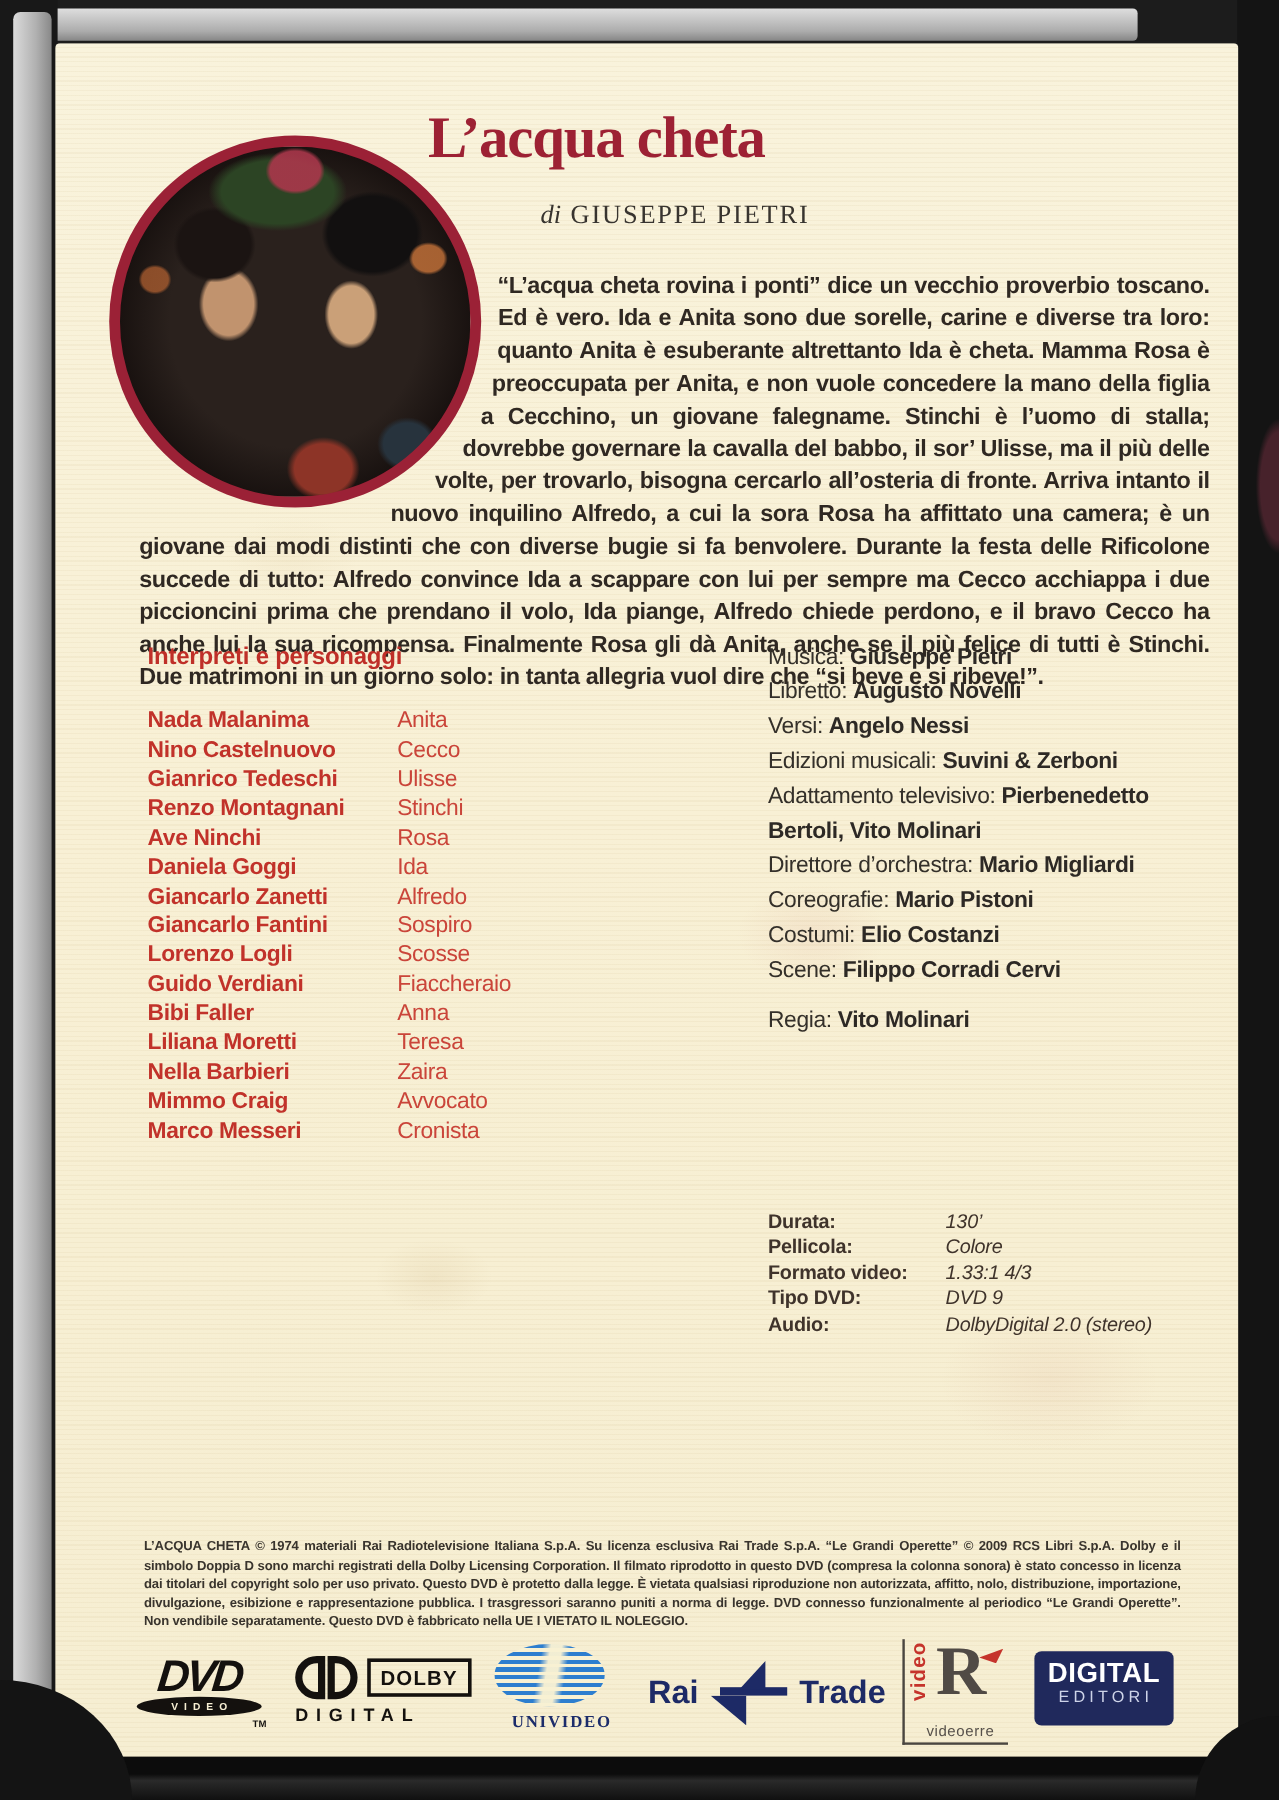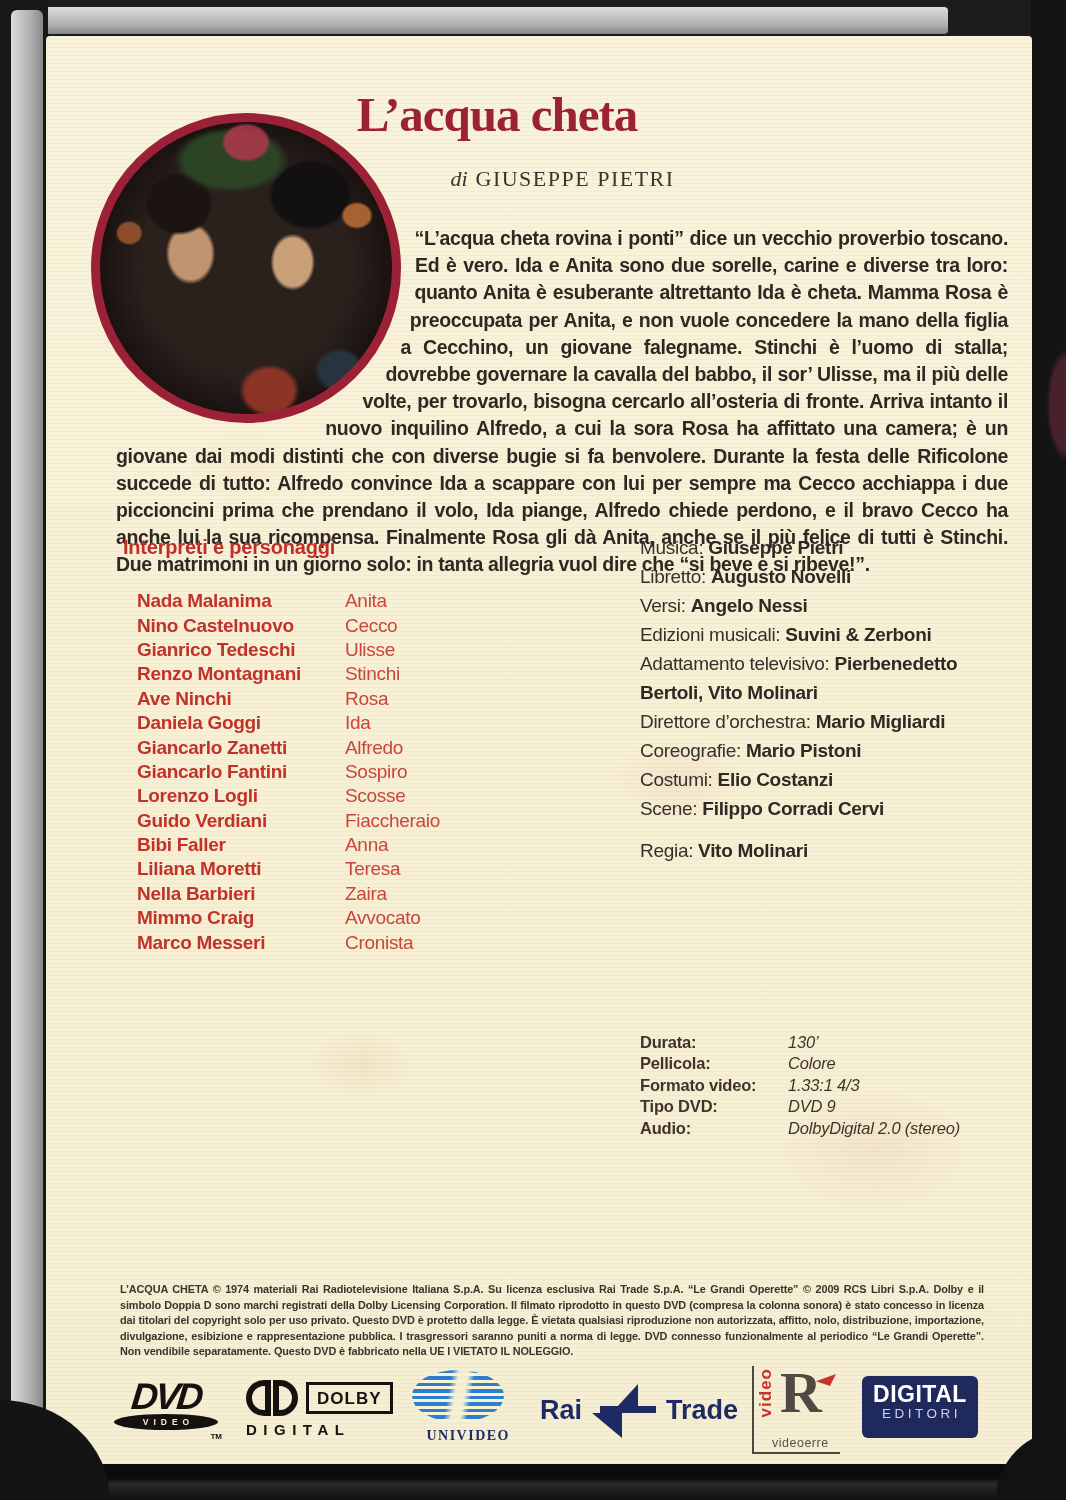--- a/index.html
+++ b/index.html
@@ -68,32 +68,32 @@
   
   .synopsis{left:70px;top:189px;width:892px;color:#2f2822;}
   .circle-spacer{float:left;width:302px;height:215px;
     shape-outside:circle(171px at 128px 40px);}
   .synopsis p{margin:0;font-size:19.5px;line-height:27.2px;font-weight:700;letter-spacing:-.35px;
     text-align:justify;}
 
   
   .cast-heading{left:77px;top:500px;font-size:20px;font-weight:700;color:#bf2f28;letter-spacing:-.2px;}
   .cast{left:77px;top:553px;width:360px;}
-  .cast-row{display:flex;height:24.4px;align-items:center;font-size:19px;letter-spacing:-.3px;margin-left:14px;}
+  .cast-row{display:flex;height:24.4px;align-items:center;font-size:19px;letter-spacing:-.3px;}
   .cast-row .actor{width:208px;font-weight:700;color:#c1322a;}
   .cast-row .role{font-weight:400;color:#ca453a;}
 
   
   .credits{left:594px;top:497px;width:352px;color:#34302a;font-size:19px;line-height:29px;letter-spacing:-.3px;}
   .credit-line{margin:0;}
   .credit-line .val{font-weight:700;color:#2d2925;}
   .credit-regia{margin-top:13px;}
 
   
-  .specs{left:594px;top:996px;width:360px;color:#3f332b;font-size:16.5px;line-height:21.4px;}
+  .specs{left:594px;top:972px;width:360px;color:#3f332b;font-size:16.5px;line-height:21.4px;}
   .spec-row{display:flex;}
   .spec-row .lab{width:148px;font-weight:700;letter-spacing:-.2px;}
   .spec-row .val{font-weight:400;letter-spacing:-.2px;font-style:italic;}
 
   
   .fineprint{left:74px;top:1246px;width:864px;color:#39342d;font-size:10.9px;line-height:15.6px;
     font-weight:700;letter-spacing:-.12px;text-align:justify;}
 
   
   .logos{left:0;top:1330px;width:986px;height:98px;}

